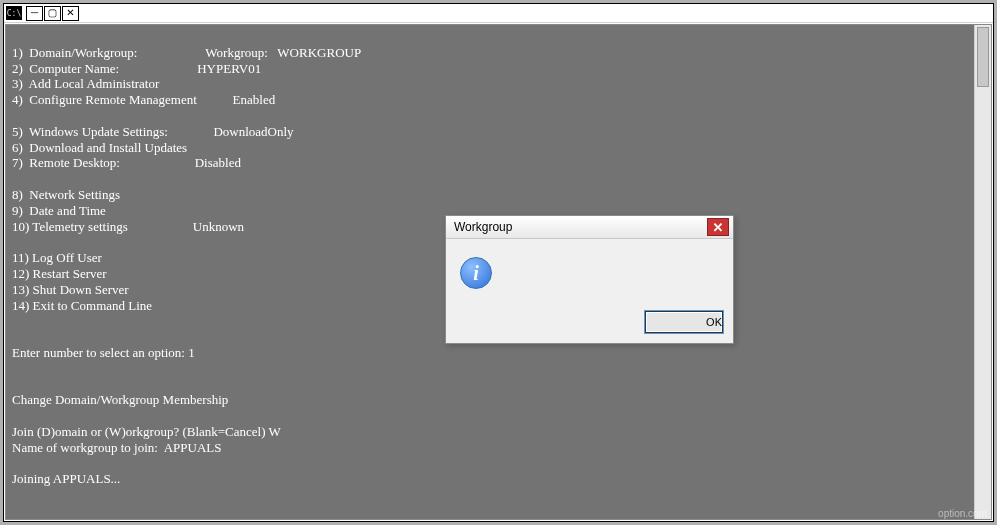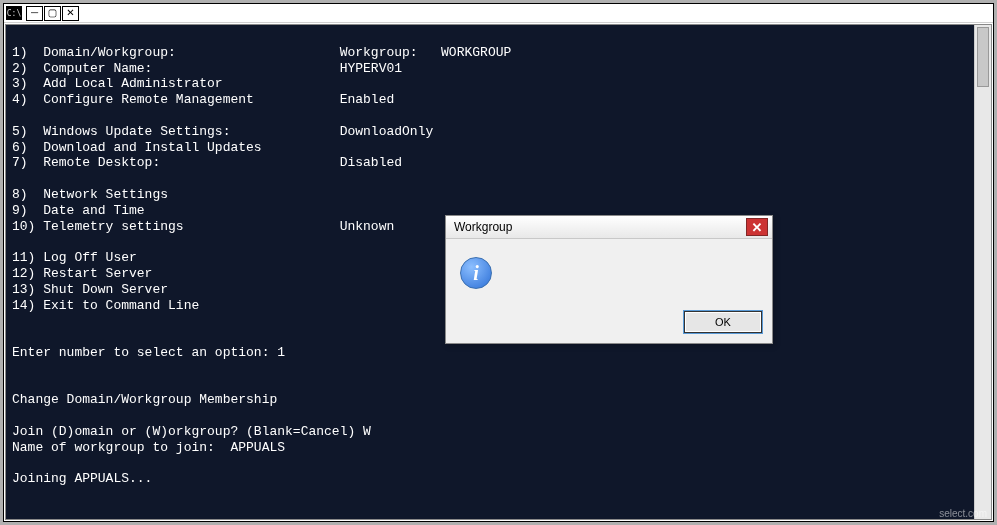--- a/index.html
+++ b/index.html
@@ -49,23 +49,23 @@
     }
     .console-area {
       flex:1;
       display:flex;
       position:relative;
       border: 1px solid #888;
       margin: 1px;
     }
     .console {
       flex:1;
-      background: #0f172a;
+      background: #737373;
       color: #fff;
-      font-family: Liberation Mono, monospace;
+      font-family: Liberation Serif, serif;
       font-size: 13px;
       line-height: 15.8px;
       padding: 4px 6px;
       white-space: pre;
       overflow: hidden;
     }
     .scrollbar-v {
       width: 17px;
       background: #e8e8e8;
       border-left:1px solid #ccc;
@@ -74,21 +74,21 @@
     .scroll-thumb {
       position:absolute;
       top:2px; left:2px; right:2px; height:60px;
       background: #c8c8c8;
       border:1px solid #999;
     }
     
     .dialog {
       position:absolute;
       top:215px; left:445px;
-      width:328px;
+      width:289px;
       border:1px solid #8a8a8a;
       background:#f0f0f0;
       box-shadow: 2px 2px 6px rgba(0,0,0,.2);
     }
     .dialog-titlebar {
       background: linear-gradient(#fff,#e8e8e8);
       height: 23px;
       border-bottom:1px solid #c8c8c8;
       display:flex; align-items:center; padding:0 4px 0 8px;
     }
@@ -121,20 +121,21 @@
     .dialog-footer {
       padding: 6px 10px 10px;
       display:flex; justify-content:flex-end;
     }
     .ok-btn {
       width:78px; height:22px;
       background:#e6e6e6;
       border:1px solid #333;
       font-size:11px;
       box-shadow: inset 0 0 0 1px #fff, 0 0 0 1px #5a9ad6;
+      text-align: right;
     }
     .watermark {
       position:absolute; bottom:6px; right:10px;
       font-size:10px; color: rgba(255,255,255,.5);
     }
   </style>
 </head>
 <body>
 
 <div class="window">
@@ -188,13 +189,13 @@
     <div class="close-btn">✕</div>
   </div>
   <div class="dialog-body">
     <div class="info-icon">i</div>
   </div>
   <div class="dialog-footer">
     <button class="ok-btn">OK</button>
   </div>
 </div>
 
-<div class="watermark">select.com</div>
+<div class="watermark">option.com</div>
 
 </body></html>

